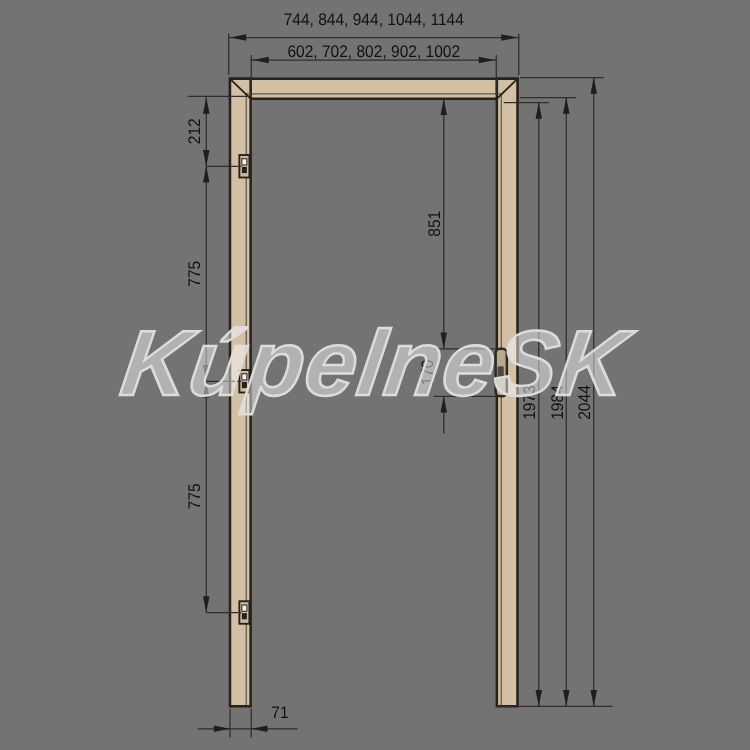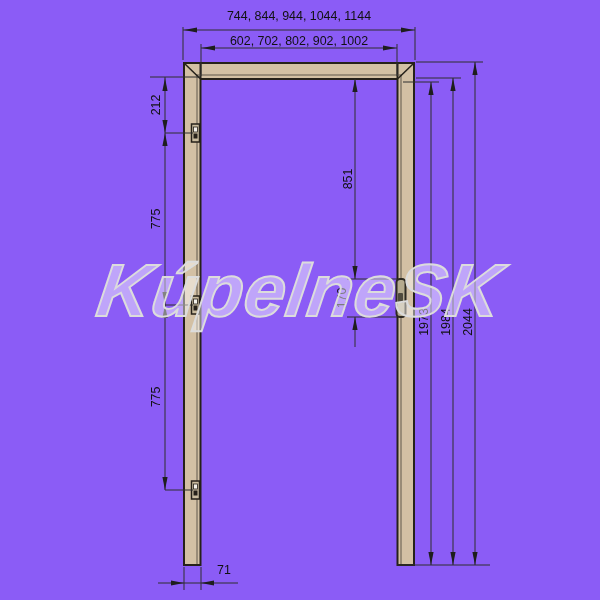--- a/index.html
+++ b/index.html
@@ -1,17 +1,17 @@
 <!DOCTYPE html>
 <html><head>
 <meta charset="utf-8">
 <style>
   html,body{margin:0;padding:0;background:#ffffff;}
   #canvas{
-    position:relative;width:600px;height:600px;background:#8b5cf6;overflow:hidden;
+    position:relative;width:600px;height:600px;background:#737373;overflow:hidden;
     font-family:"Liberation Sans",sans-serif;
   }
   #drawing{position:absolute;left:0;top:0;}
   .dimlabel{
     position:absolute;font-size:13.5px;color:#111;white-space:nowrap;
     font-family:"Liberation Sans",sans-serif;line-height:1;
   }
   .hcenter{transform:translate(-50%,-50%) scaleX(0.92);}
   .vert{transform:translate(-50%,-50%) rotate(-90deg) scaleX(0.92);}
   #watermark{

